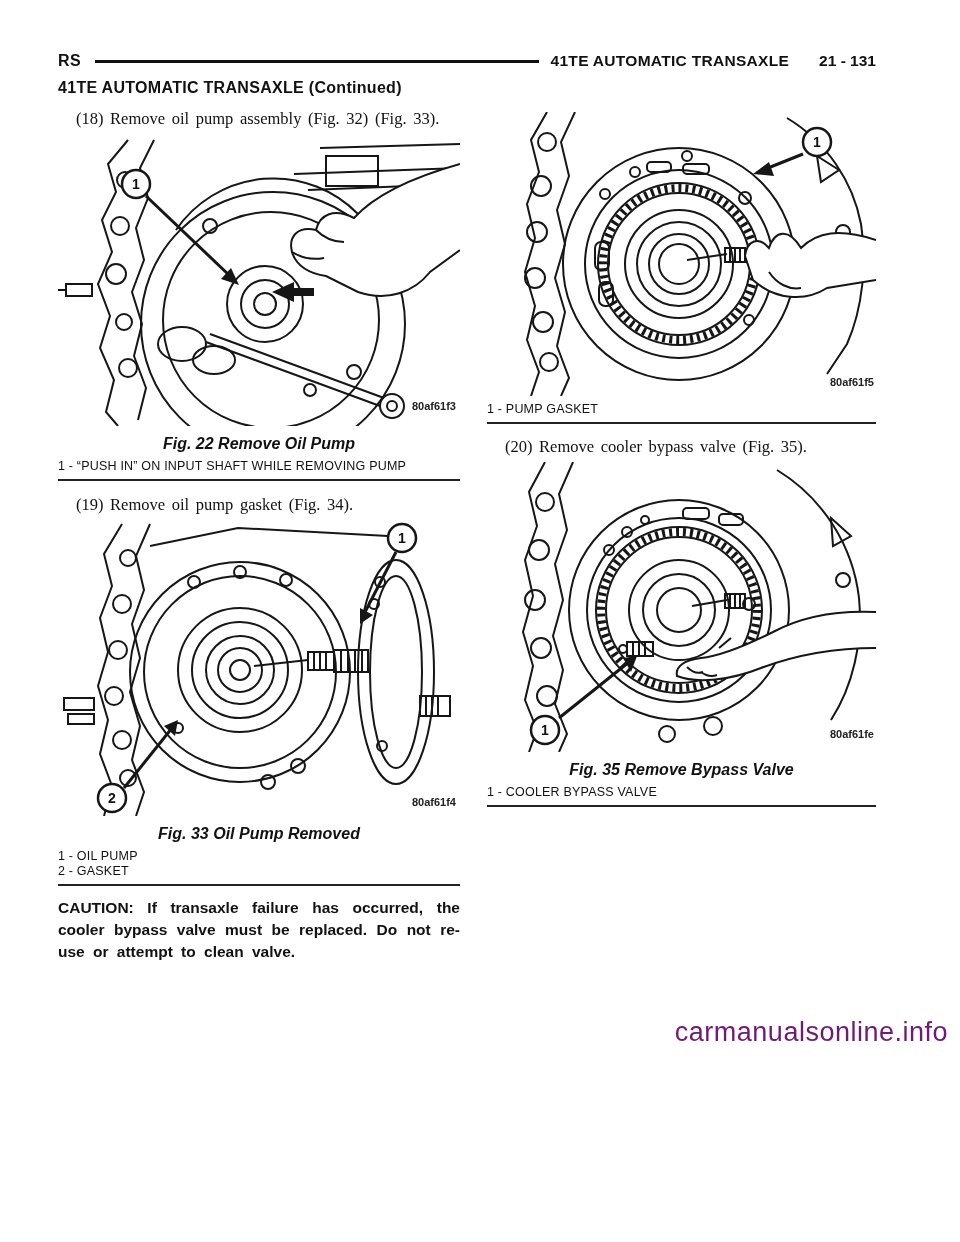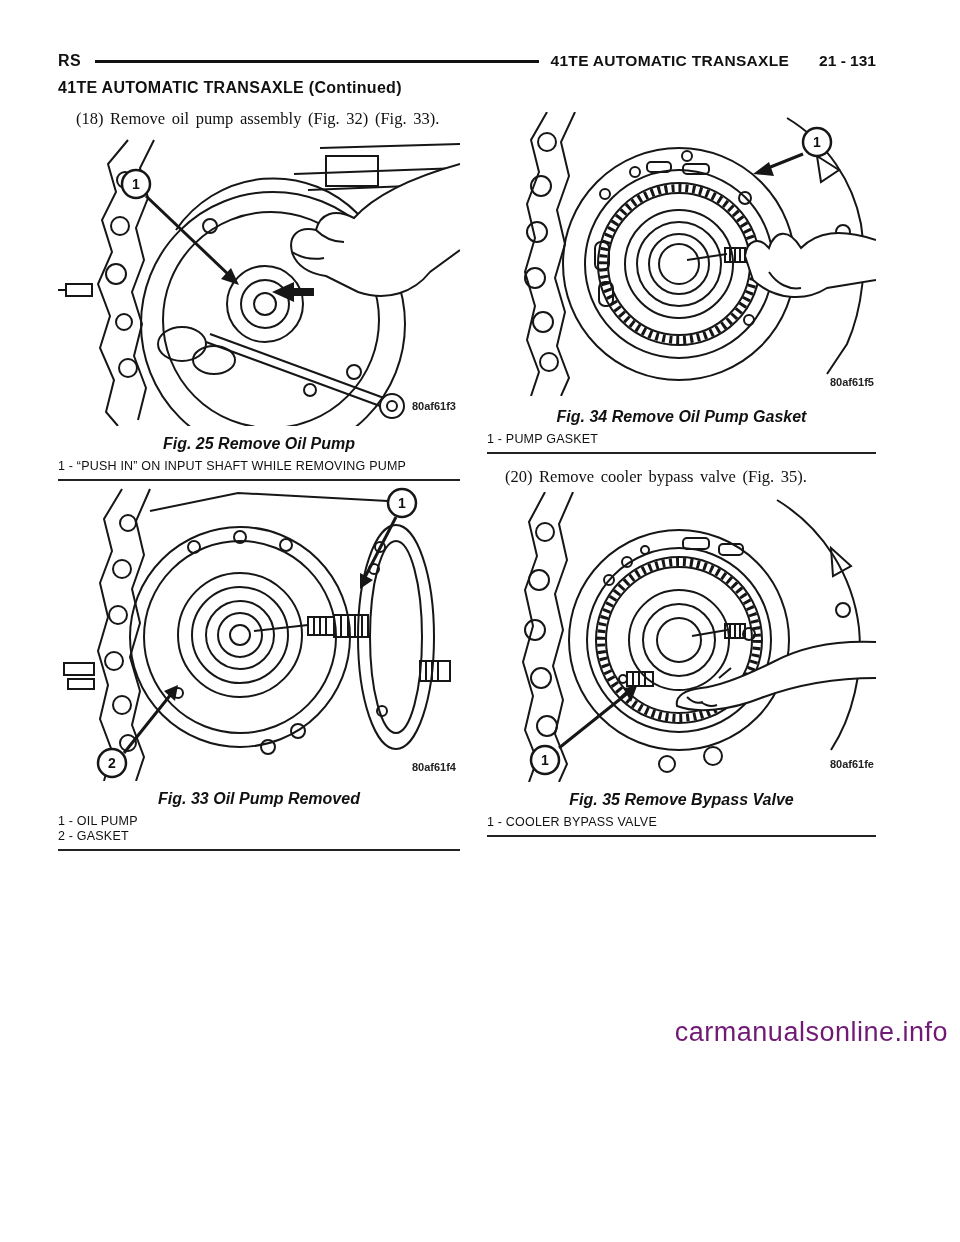--- a/index.html
+++ b/index.html
@@ -83,24 +83,25 @@
           <polygon points="214,158 236,148 236,168" fill="#161616" stroke="none"></polygon>
           <rect x="236" y="154" width="20" height="8" fill="#161616" stroke="none"></rect>
           <line x1="88" y1="62" x2="172" y2="142" stroke-width="3"></line>
           <polygon points="181,151 163,145 173,134" fill="#161616" stroke="none"></polygon>
           <circle cx="78" cy="50" r="14" fill="#fff" stroke-width="2.5"></circle>
         </g>
       </svg>
       <span class="callout-num" style="left:78px;top:50px;">1</span>
       <span class="figcode" style="bottom:14px;">80af61f3</span>
     </div>
-    <p class="figcap">Fig. 25 Remove Oil Pump</p>
+    <p class="figcap">Fig. 22 Remove Oil Pump</p>
     <div class="legend">1 - “PUSH IN” ON INPUT SHAFT WHILE REMOVING PUMP</div>
     <hr class="legend-rule">
 
+    <p class="step mt13">(19) Remove oil pump gasket (Fig. 34).</p>
 
     <div class="fig mt4" style="height:296px;">
       <svg viewBox="0 0 402 296" width="402" height="296">
         <g fill="none" stroke="#161616" stroke-width="2">
           <path d="M64,4 L46,34 L54,66 L42,98 L50,132 L40,166 L50,200 L42,234 L54,266 L46,296"></path>
           <path d="M92,4 L78,36 L86,70 L74,104 L82,138 L72,172 L82,206 L74,240 L86,272 L78,296"></path>
           <circle cx="70" cy="38" r="8"></circle>
             <circle cx="64" cy="84" r="9"></circle>
             <circle cx="60" cy="130" r="9"></circle>
           <circle cx="56" cy="176" r="9"></circle>
@@ -144,20 +145,21 @@
       </svg>
       <span class="callout-num" style="left:344px;top:18px;">1</span>
       <span class="callout-num" style="left:54px;top:278px;">2</span>
       <span class="figcode">80af61f4</span>
     </div>
     <p class="figcap">Fig. 33 Oil Pump Removed</p>
     <div class="legend">1 - OIL PUMP</div>
     <div class="legend" style="margin-top:0;">2 - GASKET</div>
     <hr class="legend-rule">
 
+    <p class="caution">CAUTION: If transaxle failure has occurred, the cooler bypass valve must be replaced. Do not re-use or attempt to clean valve.</p>
   </div>
 
   <div class="col-right">
 
     <div class="fig" style="height:284px;">
       <svg viewBox="0 0 389 284" width="389" height="284">
         <g fill="none" stroke="#161616" stroke-width="2">
           <path d="M60,0 L44,28 L52,60 L40,92 L48,126 L38,160 L48,194 L40,228 L52,260 L44,284"></path>
           <path d="M88,0 L74,30 L82,64 L70,98 L78,132 L68,166 L78,200 L70,234 L82,266 L74,284"></path>
           <circle cx="60" cy="30" r="9"></circle>
@@ -194,21 +196,20 @@
           <path d="M389,128 C352,116 330,120 314,136 C302,116 288,118 282,136 C272,124 260,128 258,144 L266,168 C288,188 318,190 340,176 L389,168" fill="#fff"></path>
           <path d="M282,160 C290,172 302,178 314,176"></path>
           <line x1="316" y1="42" x2="276" y2="58" stroke-width="3"></line>
           <polygon points="266,62 282,50 287,64" fill="#161616" stroke="none"></polygon>
           <circle cx="330" cy="30" r="14" fill="#fff" stroke-width="2.5"></circle>
         </g>
       </svg>
       <span class="callout-num" style="left:330px;top:30px;">1</span>
       <span class="figcode" style="right:2px;">80af61f5</span>
     </div>
-    <p class="figcap mt12">Fig. 34 Remove Oil Pump Gasket</p>
     <div class="legend">1 - PUMP GASKET</div>
     <hr class="legend-rule">
 
     <p class="step mt12">(20) Remove cooler bypass valve (Fig. 35).</p>
 
     <div class="fig mt4" style="height:290px;">
       <svg viewBox="0 0 389 290" width="389" height="290">
         <g fill="none" stroke="#161616" stroke-width="2">
           <path d="M58,0 L42,30 L50,64 L38,98 L46,134 L36,170 L46,204 L38,238 L50,268 L42,290"></path>
           <path d="M86,0 L72,32 L80,68 L68,102 L76,138 L66,174 L76,208 L68,242 L80,272 L72,290"></path>

